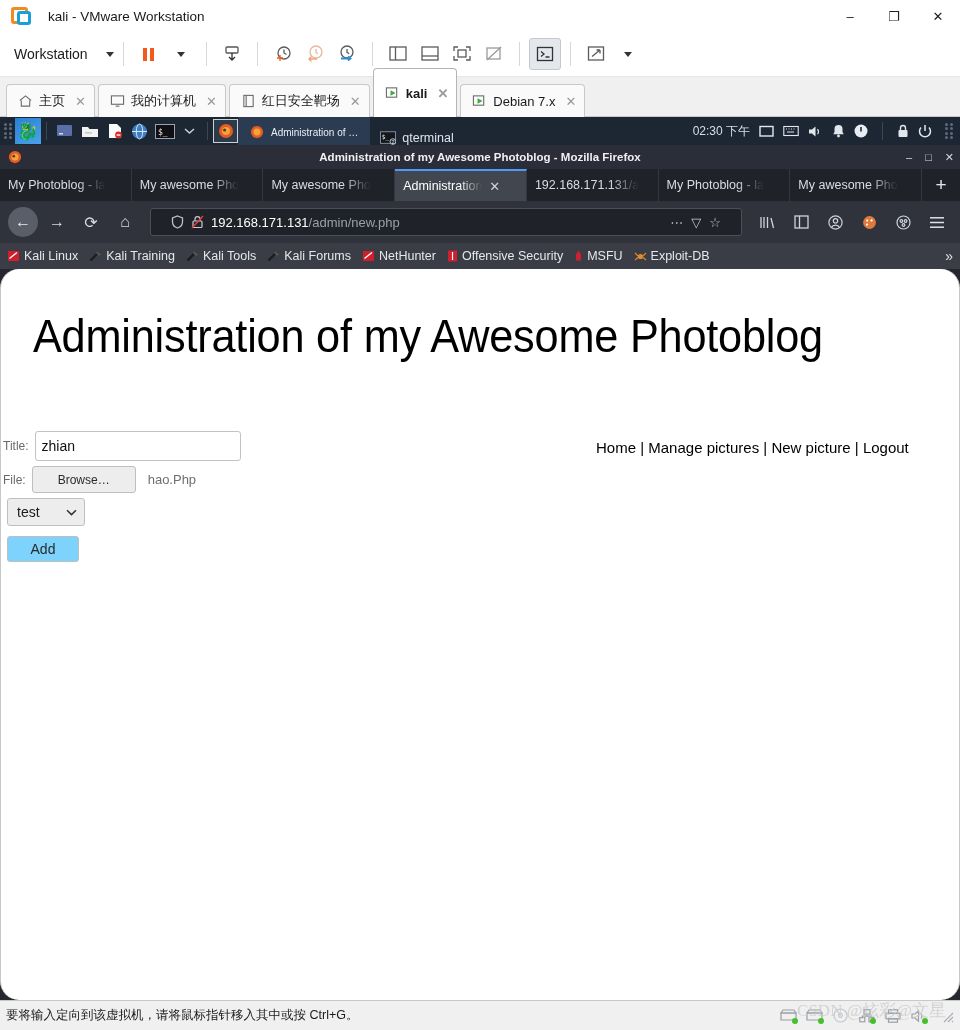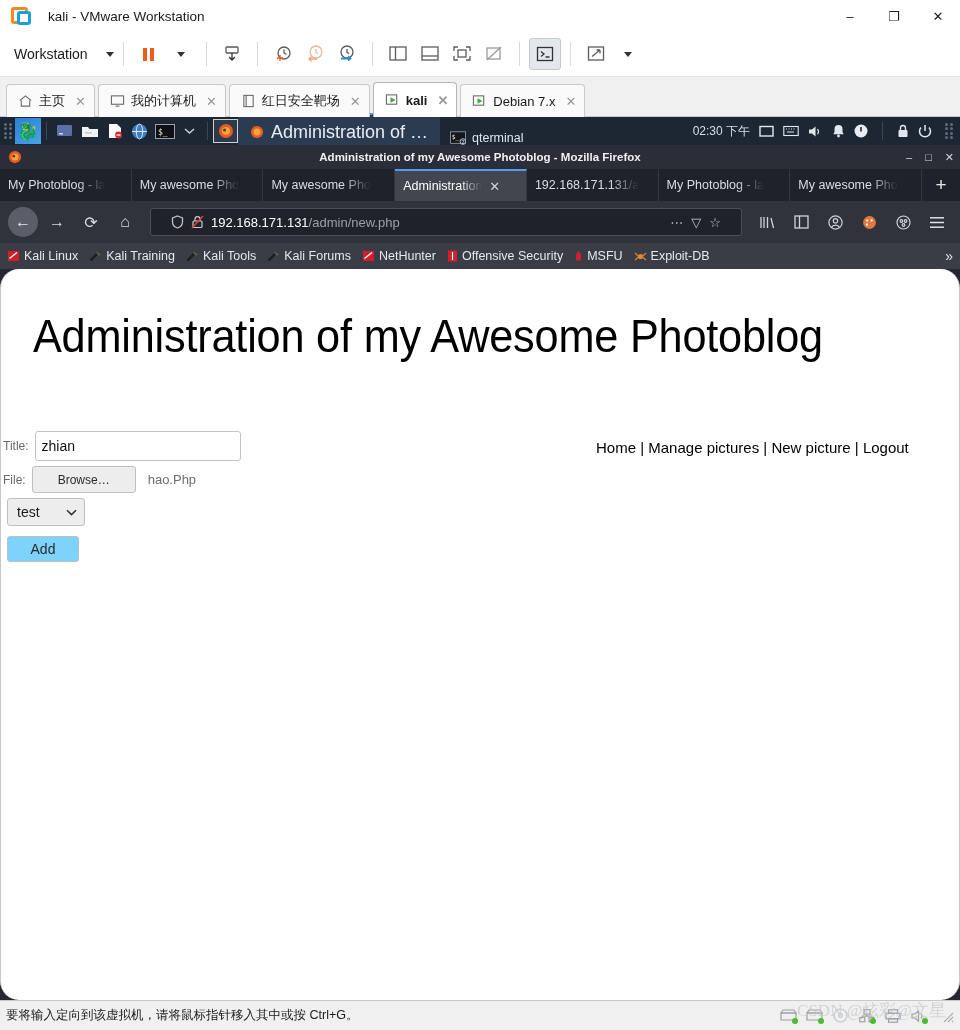--- a/index.html
+++ b/index.html
@@ -58,21 +58,21 @@
     height: 40px; flex: 0 0 40px; background: #f0f0f0; display: flex; align-items: flex-end;
     padding-left: 6px; border-bottom: 1px solid #c8c8c8;
   }
   .vm-tab {
     height: 33px; display: flex; align-items: center; gap: 6px;
     padding: 0 8px 0 11px; margin-right: 3px;
     background: #fafafa; border: 1px solid #c9c9c9; border-bottom: none;
     border-radius: 4px 4px 0 0; font-size: 13px; color: #1a1a1a;
     position: relative; top: 1px;
   }
-  .vm-tab.sel { background: #ffffff; height: 35px; border-color: #b5b5b5; font-weight: bold; justify-content: flex-end; }
+  .vm-tab.sel { background: #ffffff; height: 49px; border-color: #b5b5b5; font-weight: bold; justify-content: flex-end; }
   .vm-tab .tclose { color: #999; font-size: 13px; margin-left: 4px; }
   .vmicon { width: 15px; height: 14px; position: relative; }
 
   
   .kali-bar {
     height: 28px; flex: 0 0 28px; background: #1c2733; display: flex; align-items: center;
     color: #d8dee6; font-size: 12px;
   }
   .kgrip { width: 10px; height: 18px; margin-left: 3px; display: grid;
            grid-template-columns: 3px 3px; grid-template-rows: repeat(4,3px);
@@ -81,21 +81,21 @@
   .kali-dragon {
     width: 26px; height: 26px; background: linear-gradient(145deg,#2a7fd4,#4aa3e8);
     margin-left: 2px; display: flex; align-items: center; justify-content: center;
     font-size: 17px; color: #fff;
   }
   .kvsep { width: 1px; height: 18px; background: #3a4755; margin: 0 5px; }
   .kbtn { width: 25px; height: 24px; display: flex; align-items: center; justify-content: center; }
   .kbtn.boxed { border: 1px solid #c9d2da; background: #2c3a49; }
   .ktask-active {
     height: 36px; display: flex; align-items: center; gap: 7px; padding: 0 12px;
-    background: #2b3c52; border-top: 2px solid #4a90d9; color: #e8edf3; font-size: 18px;
+    background: #2b3c52; border-top: 2px solid #4a90d9; color: #e8edf3; font-size: 10px;
   }
   .ktask {
     height: 28px; display: flex; align-items: flex-end; gap: 6px; padding: 0 10px;
     color: #dfe5ec; font-size: 12.5px;
   }
   .ktray { margin-left: auto; display: flex; align-items: center; gap: 9px; padding-right: 6px; }
   .ktray .tico { display: flex; align-items: center; justify-content: center; }
 
   
   .ff-win { flex: 1 1 auto; display: flex; flex-direction: column; background: #242730; min-height: 0; }

